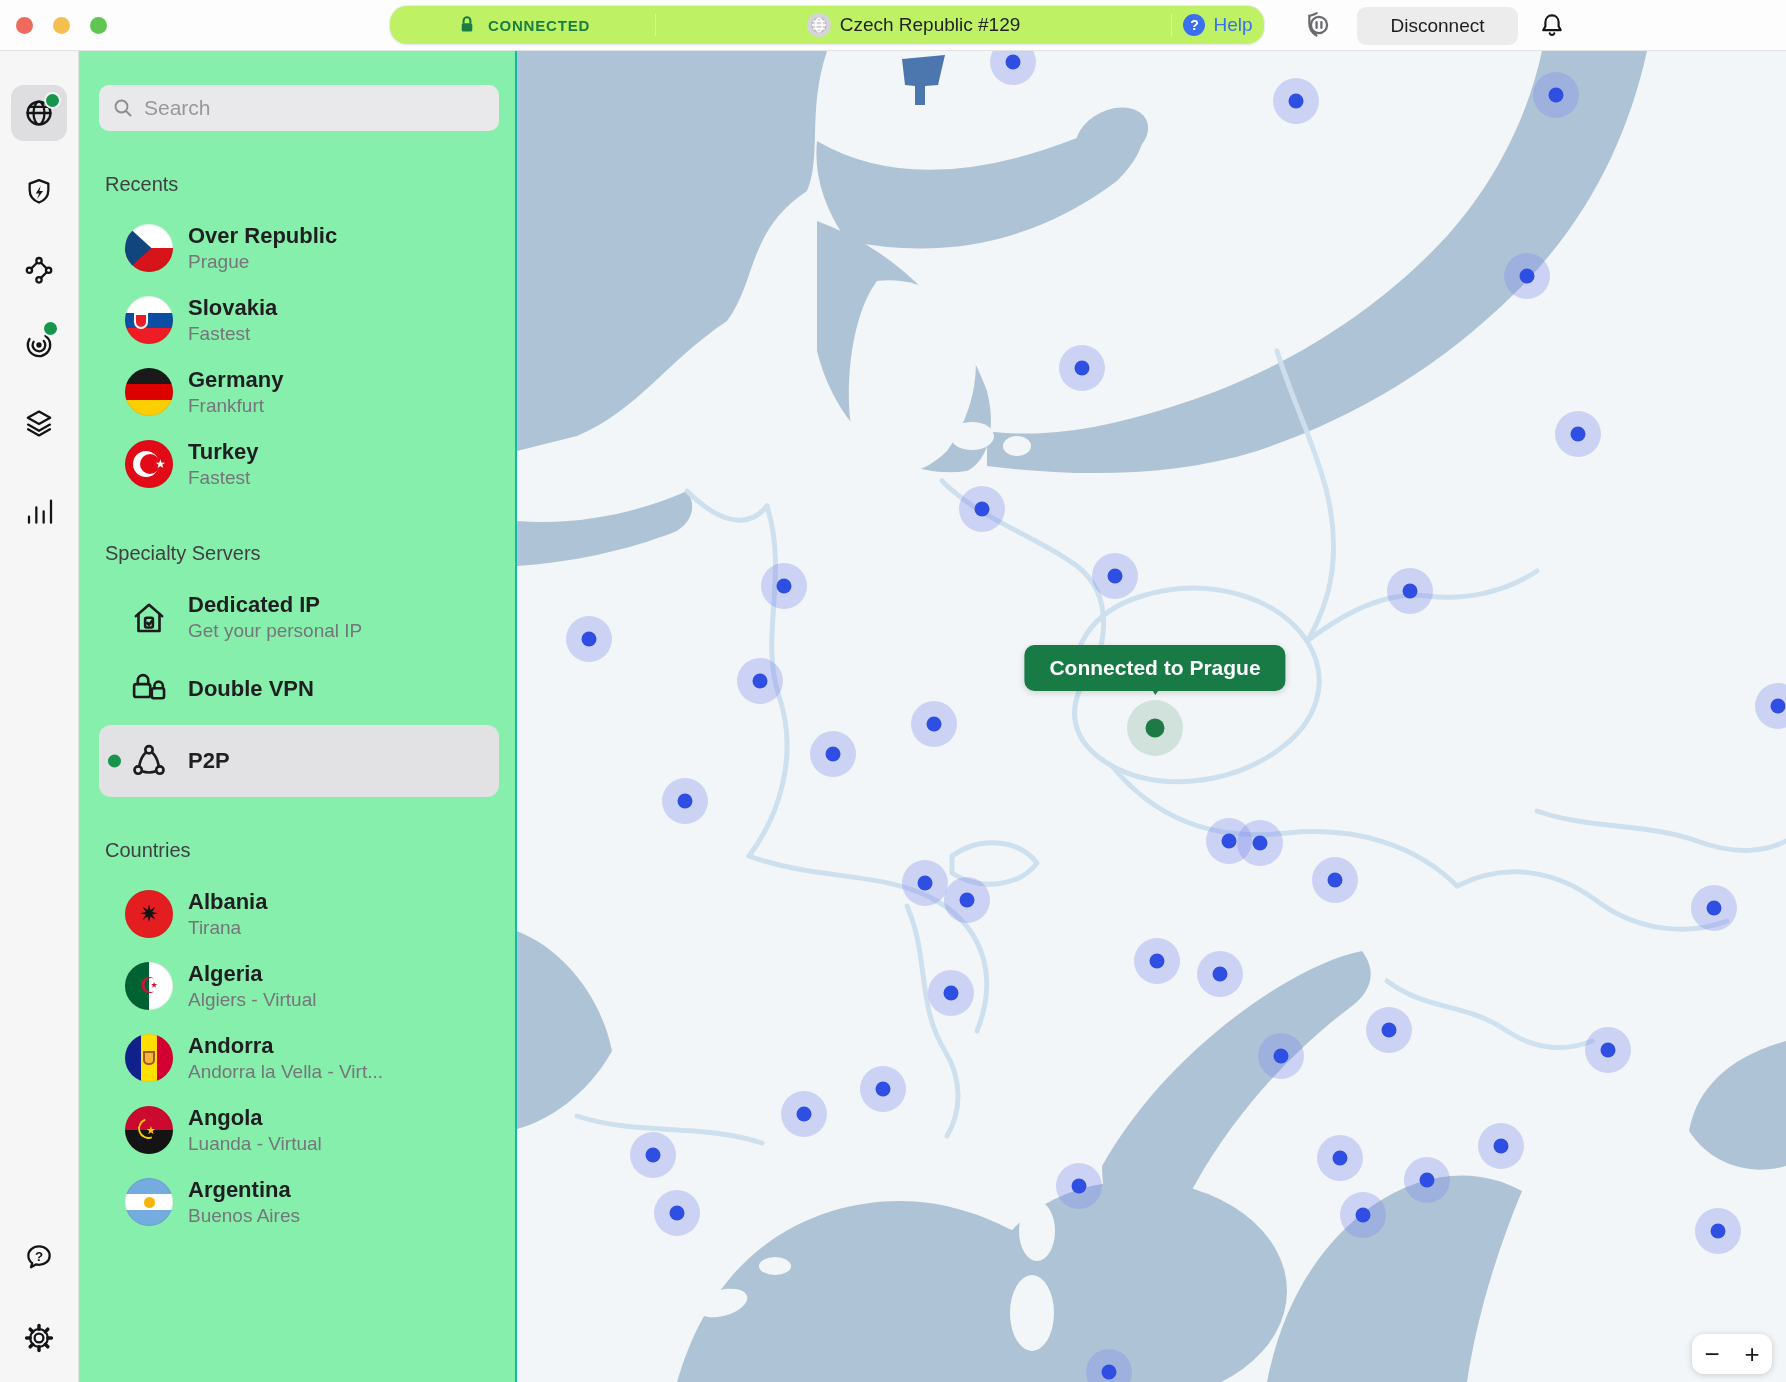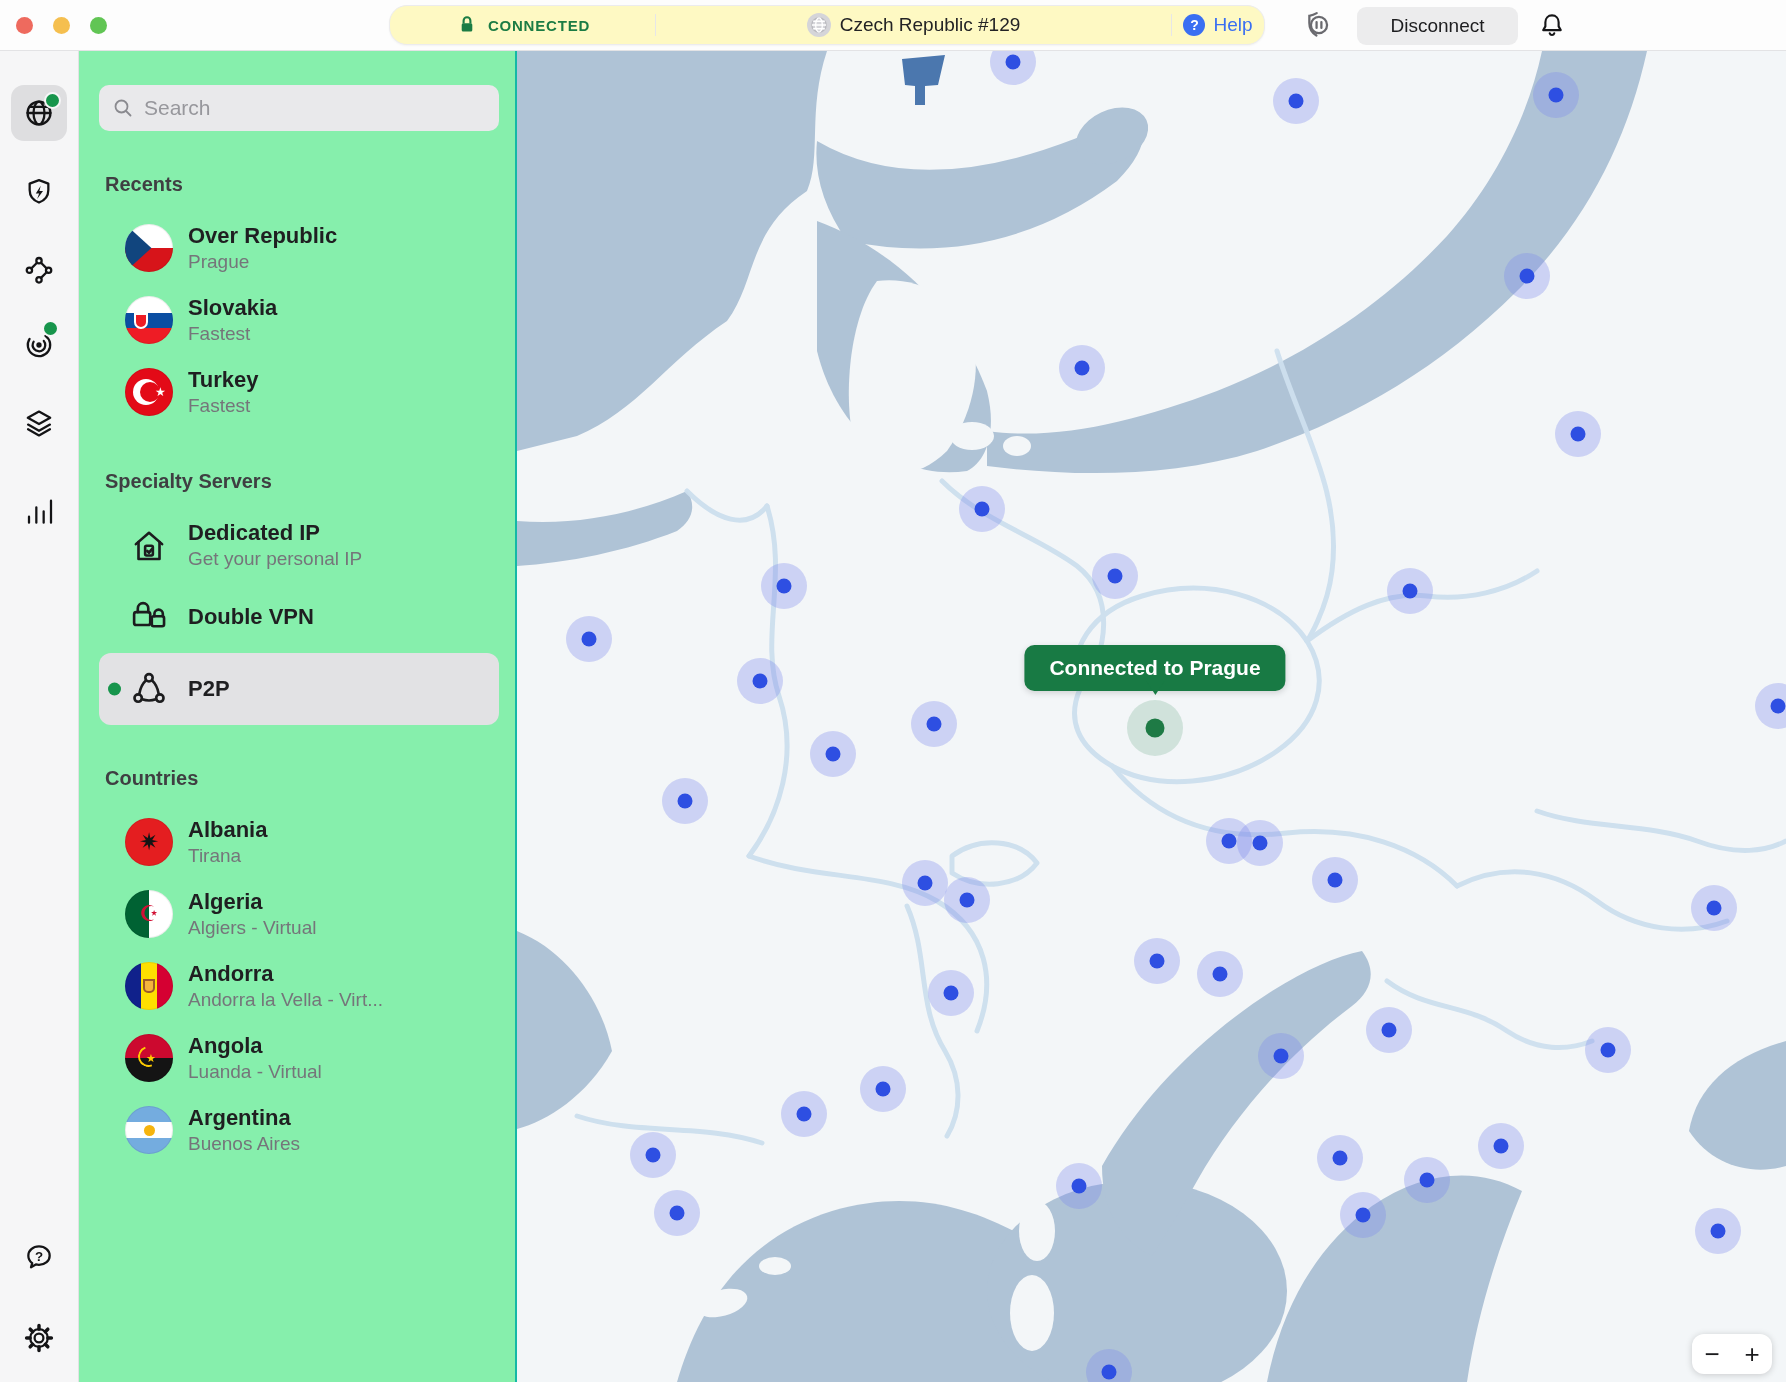--- a/index.html
+++ b/index.html
@@ -5,21 +5,21 @@
   *{margin:0;padding:0;box-sizing:border-box}
   html,body{width:1786px;height:1382px;overflow:hidden}
   body{font-family:"Liberation Sans","DejaVu Sans",sans-serif;background:#fff;color:#1d1d1f}
   .app{position:relative;width:1786px;height:1382px;overflow:hidden}
 
   
   .topbar{position:relative;height:51px;background:#fdfdfd;border-bottom:1px solid #e3e3e5;z-index:50}
   .lights{position:absolute;left:16px;top:17px;display:flex;gap:20px}
   .light{width:17px;height:17px;border-radius:50%}
   .light.red{background:#ee6a5e}.light.yellow{background:#f5bf4f}.light.green{background:#61c554}
-  .status-pill{position:absolute;left:389px;top:5px;width:876px;height:40px;background:#fef9c3;border:1px solid #ececee;border-radius:18px;display:flex;align-items:center;box-shadow:0 1px 2px rgba(0,0,0,.04)}
+  .status-pill{position:absolute;left:389px;top:5px;width:876px;height:40px;background:#bef264;border:1px solid #ececee;border-radius:18px;display:flex;align-items:center;box-shadow:0 1px 2px rgba(0,0,0,.04)}
   .seg{display:flex;align-items:center;justify-content:center;gap:9px;height:100%}
   .seg.connected{width:265px;color:#1b7c44;font-weight:bold;font-size:15px;letter-spacing:.8px}
   .seg.center{flex:1;font-size:19px;font-weight:500;color:#232325;}
   .seg.help{width:92px;border:none;background:none;cursor:pointer;color:#3a6ff2;font-size:19px;gap:8px}
   .pill-div{width:1px;height:22px;background:#e6e6e8}
   .qmark{width:22px;height:22px;border-radius:50%;background:#3a6ff2;color:#fff;font-size:14px;font-weight:bold;display:flex;align-items:center;justify-content:center}
   .globe-badge{width:24px;height:24px;border-radius:50%;background:#d5d5d9;display:flex;align-items:center;justify-content:center}
   .pause-btn{position:absolute;left:1296px;top:7px;width:42px;height:38px;border:none;background:none;cursor:pointer}
   .disconnect-btn{position:absolute;left:1357px;top:7px;width:161px;height:38px;border:none;border-radius:9px;background:#ececed;font-size:19px;color:#1d1d1f;font-family:inherit;cursor:pointer}
   .bell-btn{position:absolute;left:1534px;top:8px;width:36px;height:36px;border:none;background:none;cursor:pointer}
@@ -35,21 +35,21 @@
   .rail-btn svg .fill{fill:#141416;stroke:none}
   .badge{position:absolute;width:17px;height:17px;border-radius:50%;background:#17954c;border:2px solid #f6f6f7;top:7px;right:6px}
   .rail-btn.plain .badge{top:3px;right:8px}
 
   
   .sidebar{width:438px;flex:none;background:#86efac;border-right:2px solid #14b8a6;padding:0 16px 0 20px;overflow:hidden}
   .search{margin-top:34px;height:46px;background:#e9e9eb;border-radius:10px;display:flex;align-items:center;padding:0 12px;gap:9px}
   .search svg{width:24px;height:24px;stroke:#8a8a8f;fill:none;stroke-width:1.8;stroke-linecap:round}
   .search input{flex:1;border:none;background:transparent;outline:none;font-size:21px;color:#1d1d1f;font-family:inherit}
   .search input::placeholder{color:#97979c}
-  .sec-h{margin:42px 0 16px 6px;font-size:20px;font-weight:bold;color:#3f3f42}
+  .sec-h{margin:42px 0 16px 6px;font-size:20px;font-weight:normal;color:#3f3f42}
   .sec-h.first{margin-top:42px}
   .row{position:relative;height:72px;display:flex;align-items:center;gap:15px;padding-left:26px;cursor:pointer}
   .row.selected{background:#e2e2e4;border-radius:12px}
   .statusdot{position:absolute;left:9px;top:50%;transform:translateY(-50%);width:13px;height:13px;border-radius:50%;background:#17954c}
   .txt .t{font-size:22px;font-weight:600;color:#1f1f21;line-height:1.18}
   .txt .s{font-size:19px;color:#75757a;margin-top:2px}
   .sicon{width:48px;height:48px;flex:none;display:flex;align-items:center;justify-content:center}
   .sicon svg{width:42px;height:42px;stroke:#1c1c1e;fill:none;stroke-width:1.5;stroke-linecap:round;stroke-linejoin:round}
 
   
@@ -223,20 +223,24 @@
             <span class="flag f-cz">
               <i class="tri"></i>
             </span>
             <span class="txt"><span class="t">Over Republic</span><div class="s">Prague</div></span>
           </div>
           <div class="row">
             <span class="flag f-sk">
               <i class="em"></i>
             </span>
             <span class="txt"><span class="t">Slovakia</span><div class="s">Fastest</div></span>
+          </div>
+          <div class="row">
+            <span class="flag f-de"></span>
+            <span class="txt"><span class="t">Germany</span><div class="s">Frankfurt</div></span>
           </div>
           <div class="row">
             <span class="flag f-tr">
               <i class="c1"></i>
               <i class="c2"></i>
               <i class="st">★</i>
             </span>
             <span class="txt"><span class="t">Turkey</span><div class="s">Fastest</div></span>
           </div>
           <div class="sec-h">Specialty Servers</div>

